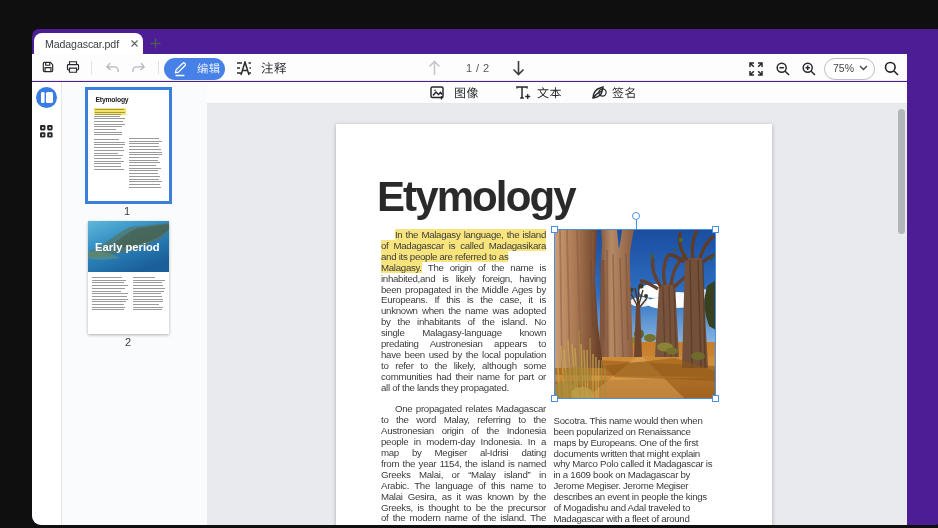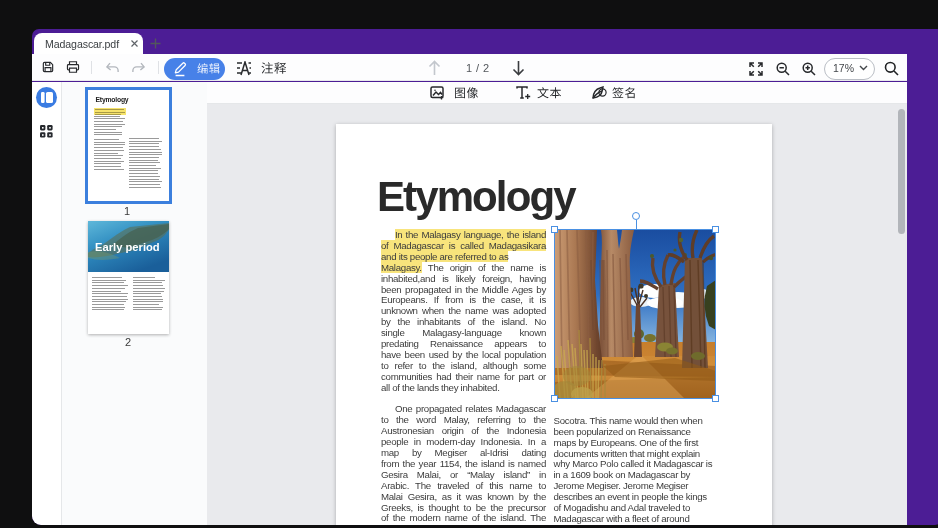--- a/index.html
+++ b/index.html
@@ -93,21 +93,21 @@
       </svg>
     <svg style="position:absolute;left:744px;top:8px" width="14" height="14" viewBox="0 0 14 14" fill="none" stroke="#27292c" stroke-width="1.5">
         <circle cx="5.7" cy="5.7" r="4.5"></circle>
         <path d="M9.2 9.2 L13 13 M3.5 5.7 h4.4"></path>
       </svg>
     <svg style="position:absolute;left:770px;top:8px" width="14" height="14" viewBox="0 0 14 14" fill="none" stroke="#27292c" stroke-width="1.5">
         <circle cx="5.7" cy="5.7" r="4.5"></circle>
         <path d="M9.2 9.2 L13 13 M3.5 5.7 h4.4 M5.7 3.5 v4.4"></path>
       </svg>
     <div style="position:absolute;left:792px;top:4px;width:51px;height:22px;border:1px solid #babec5;border-radius:11px;background:#fff"></div>
-    <div style="position:absolute;left:801px;top:8px;font-size:10.5px;color:#44474b">17%</div>
+    <div style="position:absolute;left:801px;top:8px;font-size:10.5px;color:#44474b">75%</div>
     <svg style="position:absolute;left:827px;top:11px" width="9" height="6" viewBox="0 0 9 6" fill="none" stroke="#44474b" stroke-width="1.4">
         <path d="M1 1 l3.5 3.5 L8 1"></path>
       </svg>
     <svg style="position:absolute;left:852px;top:7px" width="15" height="15" viewBox="0 0 15 15" fill="none" stroke="#202225" stroke-width="1.6">
         <circle cx="6.3" cy="6.3" r="4.8"></circle>
         <path d="M10 10 L14 14"></path>
       </svg>
   </div>
   <div id="strip">
     <div style="position:absolute;left:4px;top:4.5px;width:21px;height:21px;border-radius:50%;background:#3a7ce2"></div>
@@ -268,37 +268,37 @@
   </div>
   <div id="canvas">
     <div id="page">
       <h1>Etymology</h1>
       <div class="l j" style="top:106.0px">  <span class="hl">In the Malagasy language, the island</span></div>
 <div class="l j" style="top:116.9px"><span class="hl">of Madagascar is called Madagasikara</span></div>
 <div class="l" style="top:127.8px"><span class="hl">and its people are referred to as</span></div>
 <div class="l j" style="top:138.7px"><span class="hl">Malagasy.</span> The origin of the name is</div>
 <div class="l j" style="top:149.6px">inhabited,and is likely foreign, having</div>
 <div class="l j" style="top:160.5px">been propagated in the Middle Ages by</div>
-<div class="l j" style="top:171.4px">Europeans. If from is the case, it is</div>
+<div class="l j" style="top:171.4px">Europeans. If this is the case, it is</div>
 <div class="l j" style="top:182.3px">unknown when the name was adopted</div>
 <div class="l j" style="top:193.2px">by the inhabitants of the island. No</div>
 <div class="l j" style="top:204.1px">single Malagasy-language known</div>
-<div class="l j" style="top:215.0px">predating Renaissance appears to</div>
+<div class="l j" style="top:215.0px">predating Austronesian appears to</div>
 <div class="l j" style="top:225.9px">have been used by the local population</div>
-<div class="l j" style="top:236.8px">to refer to the island, although some</div>
+<div class="l j" style="top:236.8px">to refer to the likely, although some</div>
 <div class="l j" style="top:247.7px">communities had their name for part or</div>
-<div class="l" style="top:258.6px">all of the lands they inhabited.</div>
+<div class="l" style="top:258.6px">all of the lands they propagated.</div>
 <div class="l j" style="top:280.4px">  One propagated relates Madagascar</div>
 <div class="l j" style="top:291.3px">to the word Malay, referring to the</div>
 <div class="l j" style="top:302.2px">Austronesian origin of the Indonesia</div>
 <div class="l j" style="top:313.1px">people in modern-day Indonesia. In a</div>
 <div class="l j" style="top:324.0px">map by Megiser al-Idrisi dating</div>
 <div class="l j" style="top:334.9px">from the year 1154, the island is named</div>
-<div class="l j" style="top:345.8px">Gesira Malai, or “Malay island” in</div>
-<div class="l j" style="top:356.7px">Arabic. The traveled of this name to</div>
+<div class="l j" style="top:345.8px">Greeks Malai, or “Malay island” in</div>
+<div class="l j" style="top:356.7px">Arabic. The language of this name to</div>
 <div class="l j" style="top:367.6px">Malai Gesira, as it was known by the</div>
 <div class="l j" style="top:378.5px">Greeks, is thought to be the precursor</div>
 <div class="l j" style="top:389.4px">of the modern name of the island. The</div>
       <div class="l c2" style="top:291.8px">Socotra. This name would then when</div>
 <div class="l c2" style="top:302.7px">been popularized on Renaissance</div>
 <div class="l c2" style="top:313.6px">maps by Europeans. One of the first</div>
 <div class="l c2" style="top:324.5px">documents written that might explain</div>
 <div class="l c2" style="top:335.4px">why Marco Polo called it Madagascar is</div>
 <div class="l c2" style="top:346.3px">in a 1609 book on Madagascar by</div>
 <div class="l c2" style="top:357.2px">Jerome Megiser. Jerome Megiser</div>

